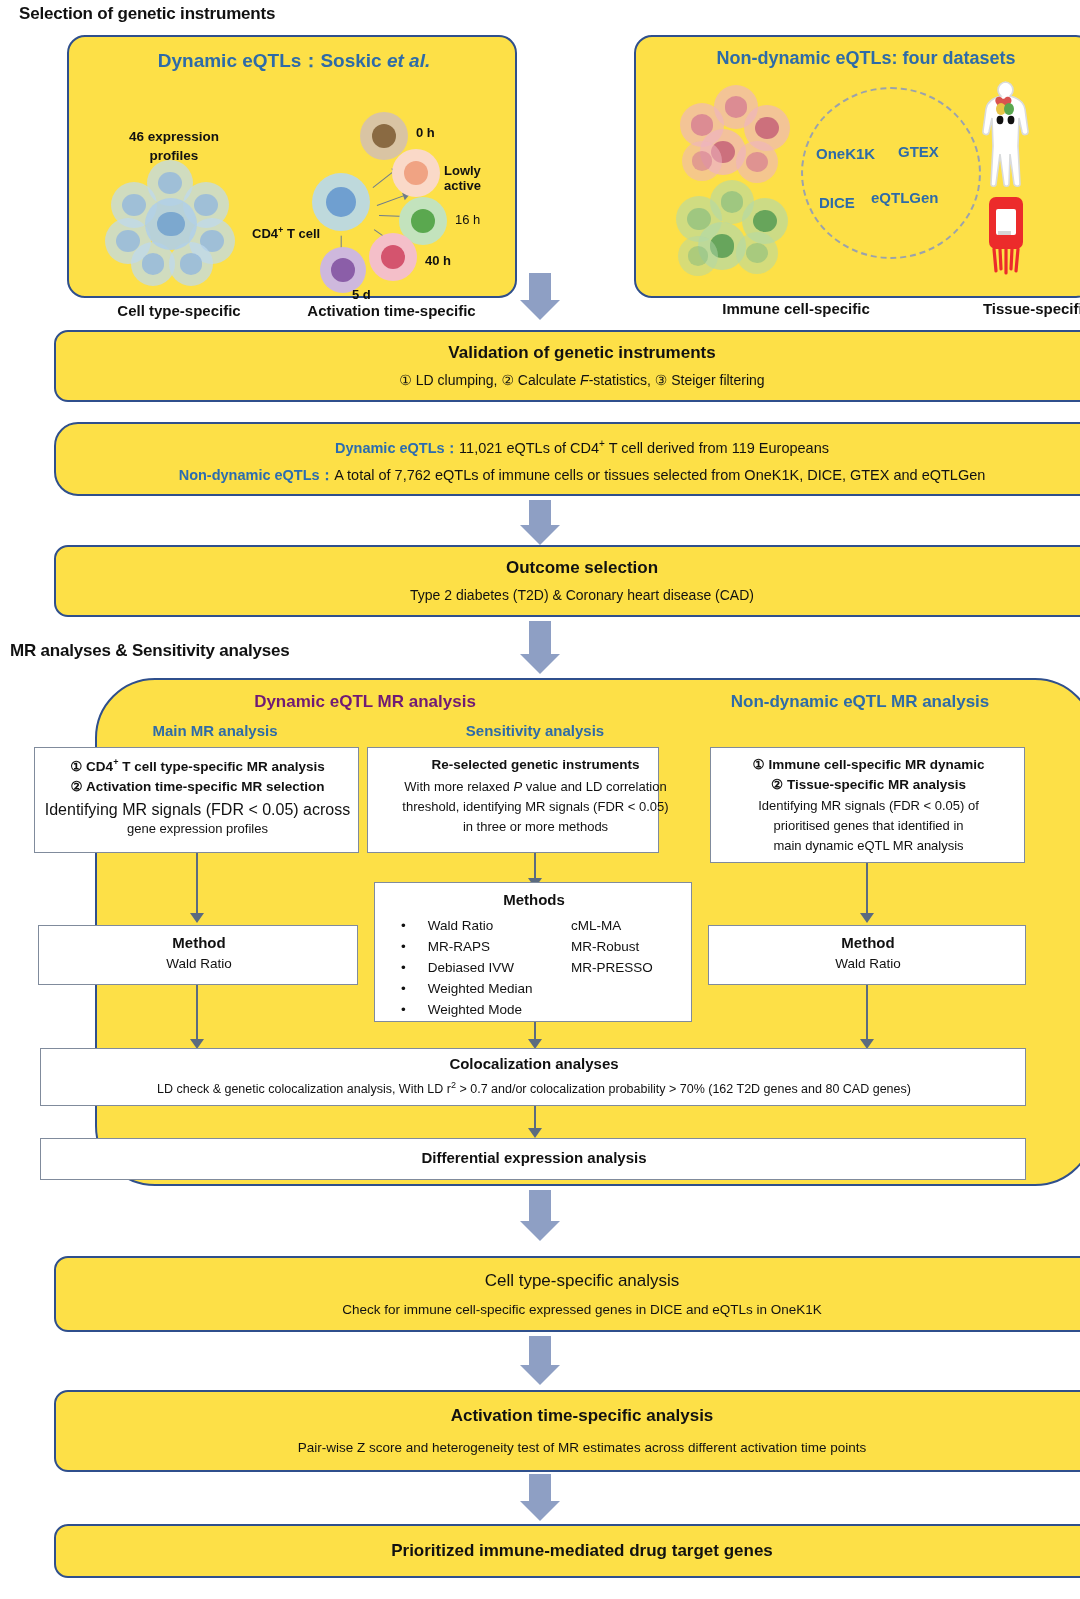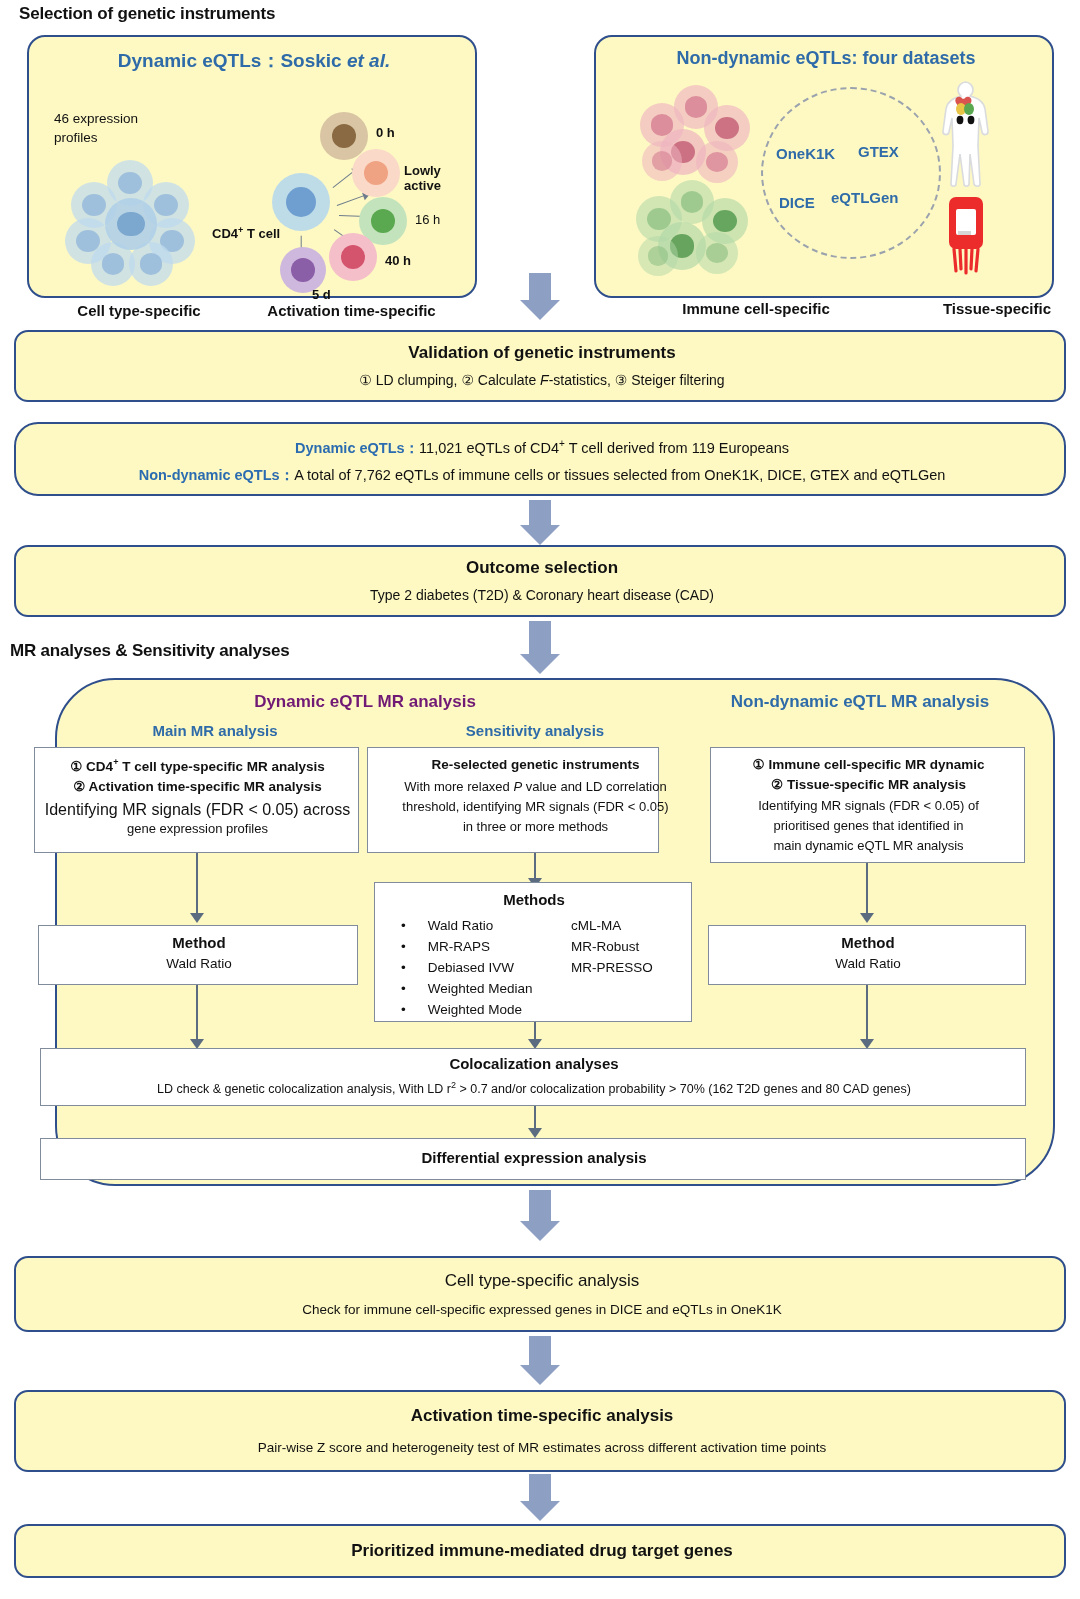--- a/index.html
+++ b/index.html
@@ -16,21 +16,22 @@
 
   
   .abs { position:absolute; }
   .sec-head {
     font-size:17px; font-weight:bold; color:#111; letter-spacing:-0.2px;
   }
   .rbox {
     position:absolute;
     border:2px solid #2f4f8c;
     border-radius:18px;
-    background:#fef9c3;
+    background:#fde047;
+    margin-left:40px;
   }
   .gbox {
     position:absolute;
     border:1.5px solid #808b9c;
     background:#fff;
   }
   .bluelabel { color:#2b6cb0; font-weight:bold; }
 
   
   .fatarrow { position:absolute; }
@@ -76,21 +77,21 @@
 <div class="page">
 
   <div class="sec-head abs" style="left:10px; top:4px;margin-left:9px;">Selection of genetic instruments</div>
 
   <div class="rbox" style="left:27px; top:35px; width:450px; height:263px;">
 
     <div class="abs" style="left:0; top:11px; width:450px; text-align:center;">
       <span style="color:#2e6ba8; font-weight:bold; font-size:19px;">Dynamic eQTLs</span><span style="color:#2e6ba8; font-weight:bold; font-size:19px;">：</span><span style="color:#2e6ba8; font-weight:bold; font-size:19px;">Soskic </span><span style="color:#2e6ba8; font-weight:bold; font-style:italic; font-size:19px;">et al.</span>
     </div>
 
-    <div class="abs" style="left:25px; top:72px; width:160px; font-size:13.5px; font-weight:normal; line-height:19px;">
+    <div class="abs" style="left:25px; top:90px; width:160px; text-align:center; font-size:13.5px; font-weight:bold; line-height:19px;">
       <div>46 expression</div>
       <div>profiles</div>
     </div>
 
     <div class="abs" style="left:36px; top:123px; width:140px; height:122px;">
       <span class="cl" style="left:42px;  top:0px;   width:46px; height:46px;">
           <i></i>
         </span>
       <span class="cl" style="left:6px;   top:22px;  width:46px; height:46px;">
           <i></i>
@@ -282,21 +283,21 @@
   <div class="abs" style="left:150px; top:692px; width:430px; text-align:center; font-size:17px; font-weight:bold; color:#701a75;">Dynamic eQTL MR analysis</div>
   <div class="abs" style="left:690px; top:692px; width:340px; text-align:center; font-size:17px; font-weight:bold; color:#2e6ba8;">Non-dynamic eQTL MR analysis</div>
 
   <div class="abs" style="left:70px; top:722px; width:290px; text-align:center; font-size:15px; font-weight:bold; color:#2e6ba8;">Main MR analysis</div>
   <div class="abs" style="left:380px; top:722px; width:310px; text-align:center; font-size:15px; font-weight:bold; color:#2e6ba8;">Sensitivity analysis</div>
 
   <div class="gbox" style="left:34px; top:747px; width:325px; height:106px;">
     <div class="abs" style="left:0; top:9px; width:325px; text-align:center; font-size:13.5px; font-weight:bold;">
       <span>① CD4</span><sup style="font-size:9px;">+</sup><span> T cell type-specific MR analysis</span>
     </div>
-    <div class="abs" style="left:0; top:30px; width:325px; text-align:center; font-size:13.5px; font-weight:bold;">② Activation time-specific MR analysis</div>
+    <div class="abs" style="left:0; top:30px; width:325px; text-align:center; font-size:13.5px; font-weight:bold;">② Activation time-specific MR selection</div>
     <div class="abs" style="left:0; top:53px; width:325px; text-align:center; font-size:16px;">Identifying MR signals (FDR &lt; 0.05) across</div>
     <div class="abs" style="left:0; top:73px; width:325px; text-align:center; font-size:13px;">gene expression profiles</div>
   </div>
 
   <div class="gbox" style="left:367px; top:747px; width:292px; height:106px;">
     <div class="abs" style="left:0; top:9px; width:335px; text-align:center; font-size:13.5px; font-weight:bold;">Re-selected genetic instruments</div>
     <div class="abs" style="left:0; top:31px; width:335px; text-align:center; font-size:13px;">
       <span>With more relaxed </span><span style="font-style:italic;">P</span><span> value and LD correlation</span>
     </div>
     <div class="abs" style="left:0; top:51px; width:335px; text-align:center; font-size:13px;">threshold, identifying MR signals (FDR &lt; 0.05)</div>

